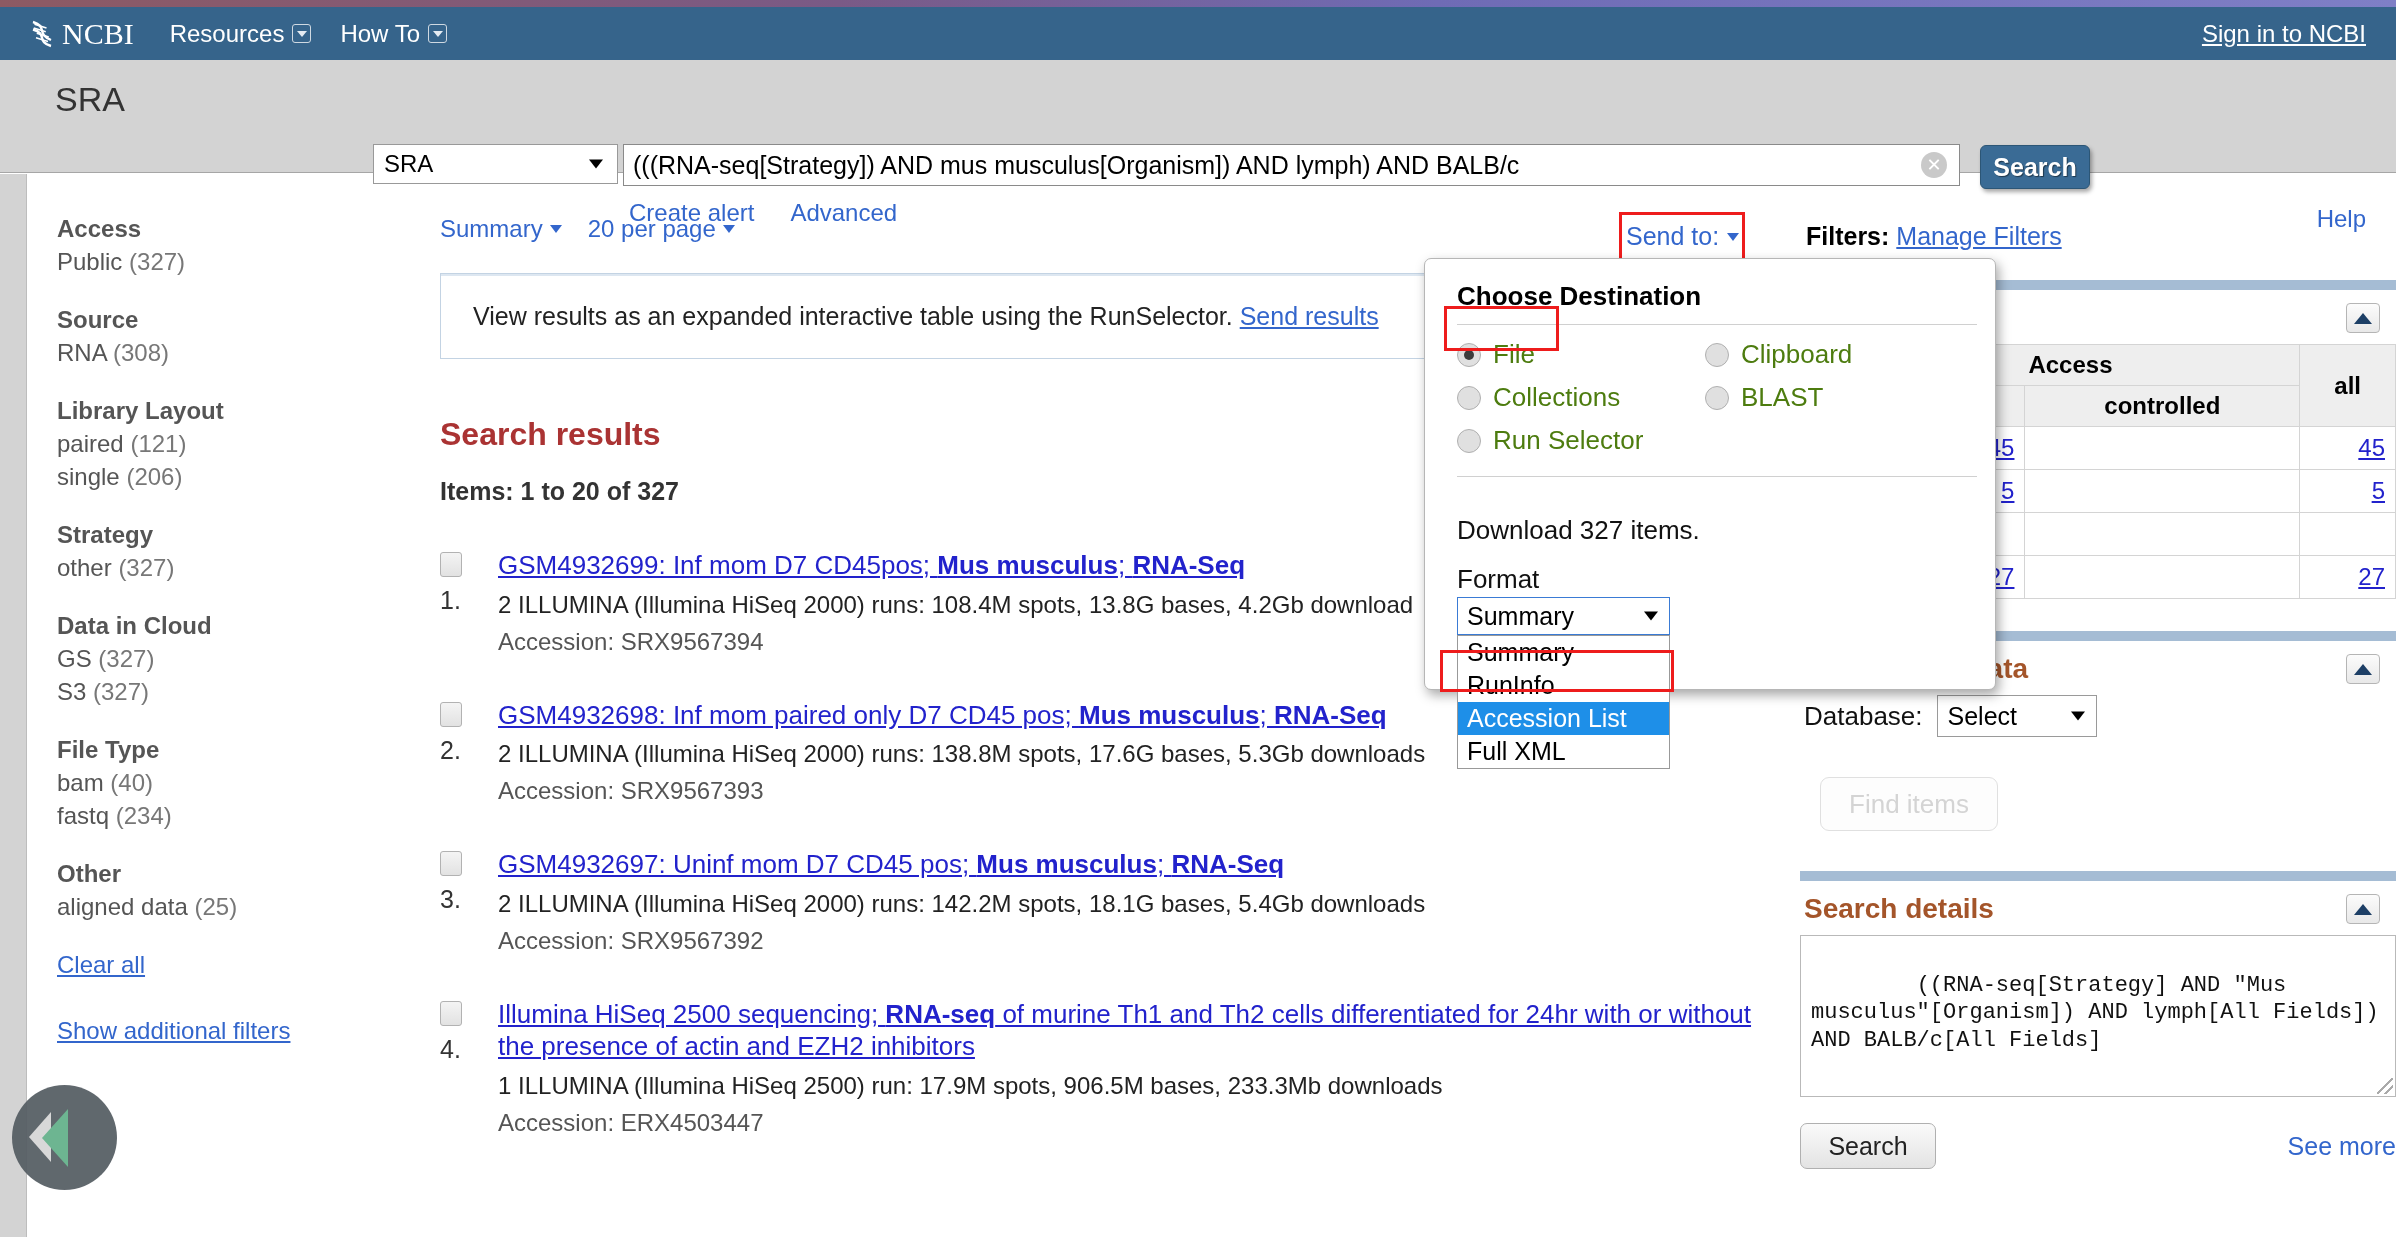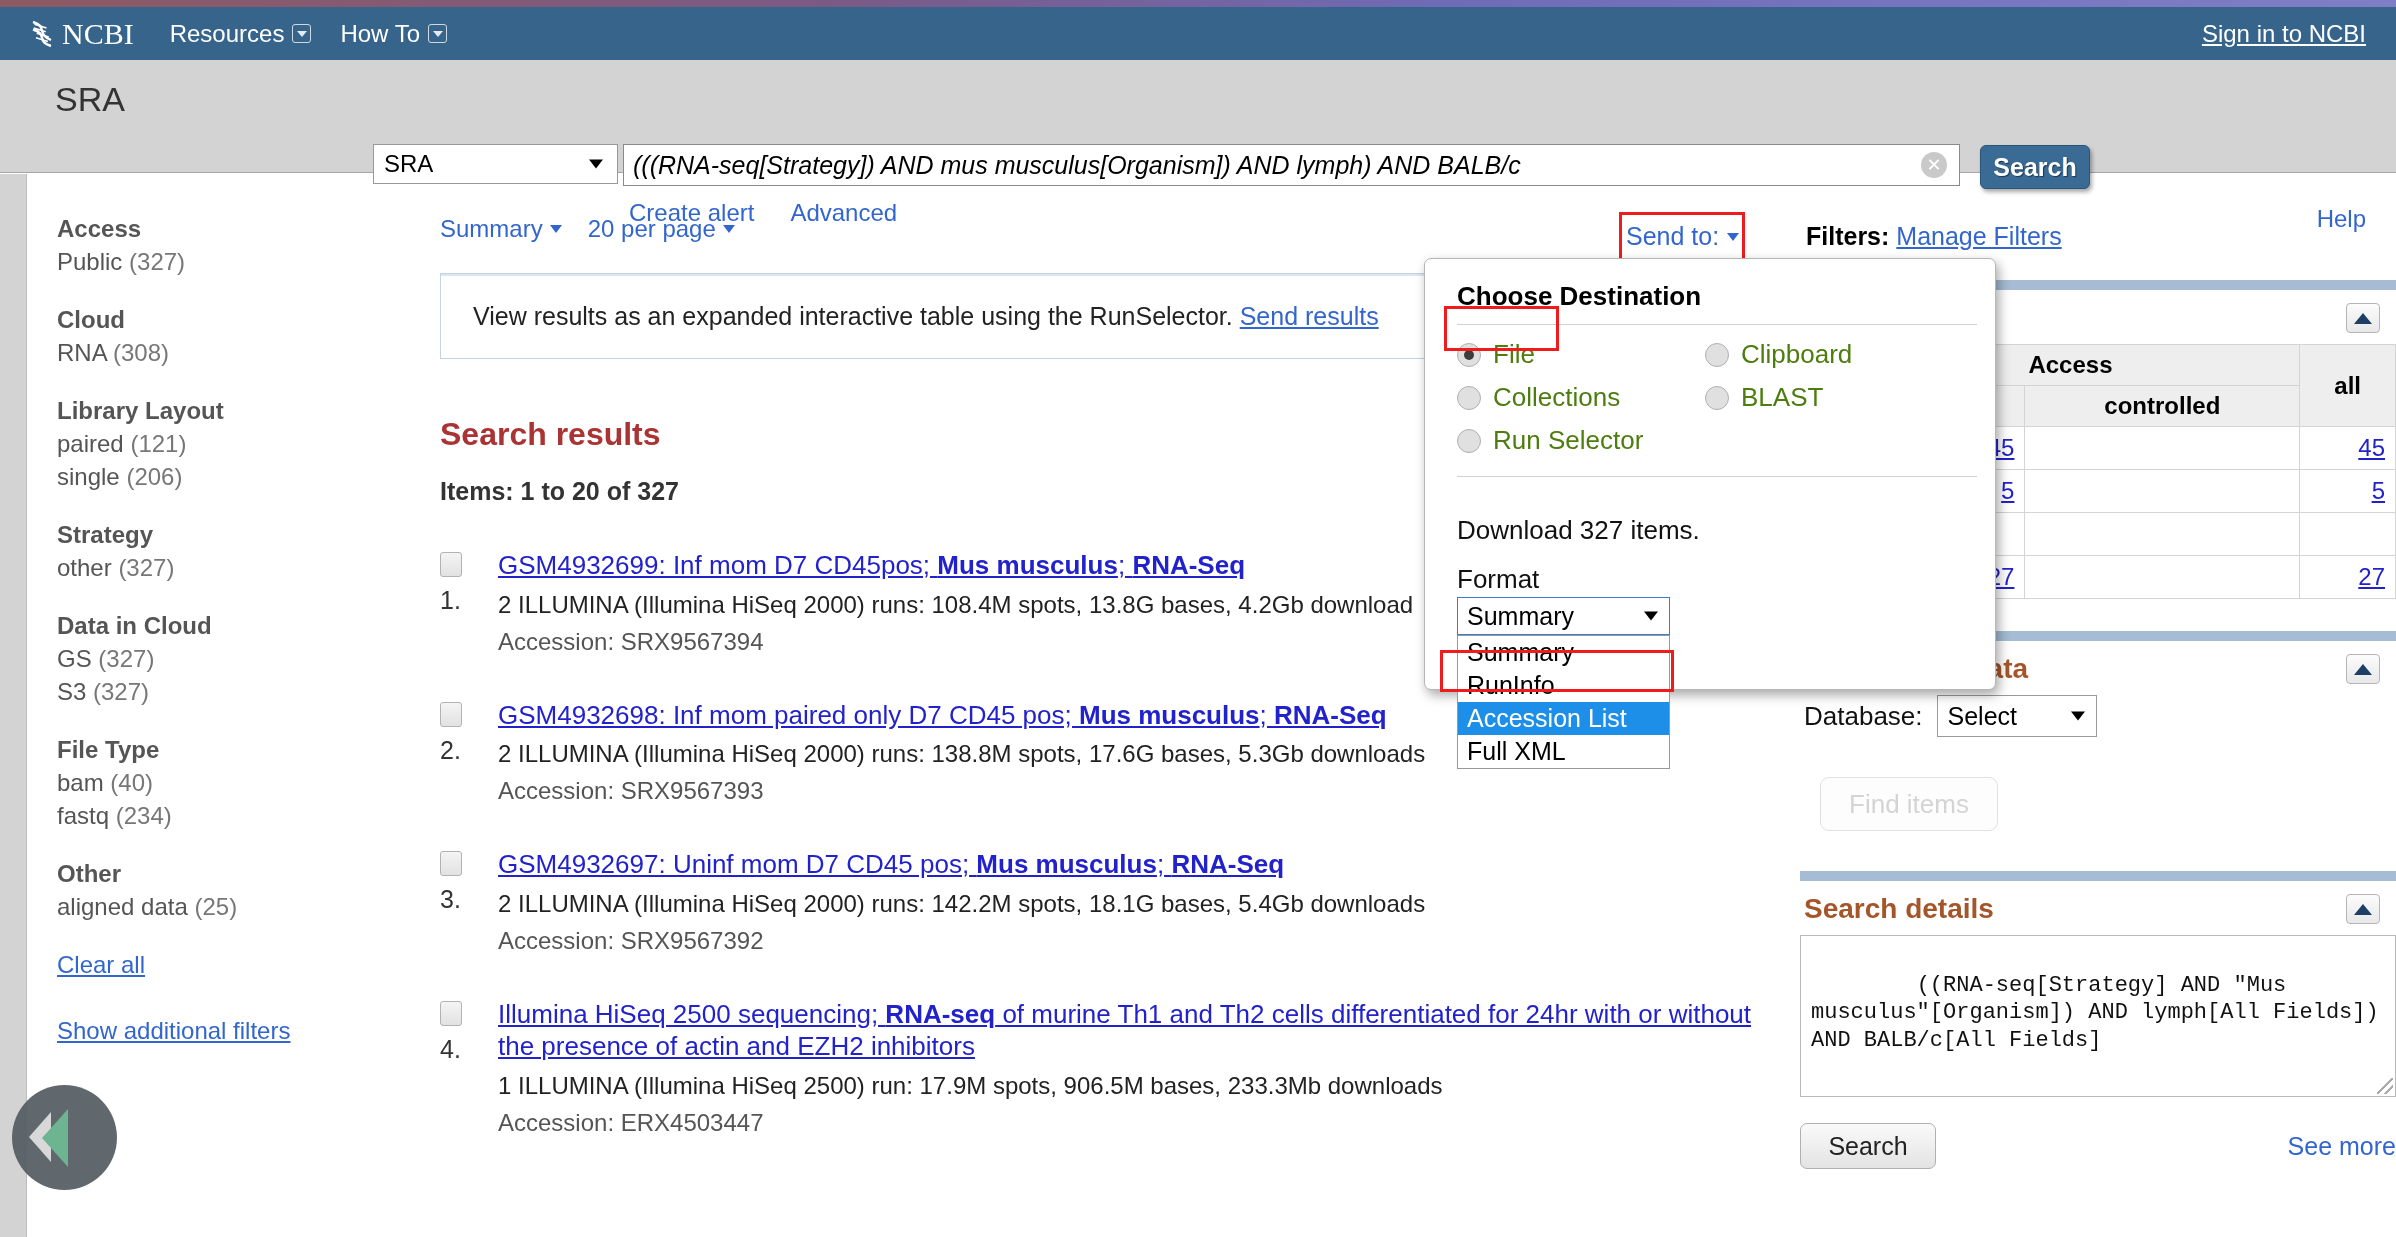--- a/index.html
+++ b/index.html
@@ -91,21 +91,20 @@
     position: absolute; left: 623px; top: 84px;
     width: 1337px; height: 42px;
     background: #fff; border: 1px solid #8a8a8a;
   }
   .q-input {
     width: 100%; height: 100%;
     border: 0; outline: none; background: transparent;
     font-family: "Liberation Sans", sans-serif;
     font-size: 25px; color: #000;
     padding: 0 79px 0 9px;
-    font-style: italic;
   }
   .q-clear {
     position: absolute; right: 12px; top: 50%; transform: translateY(-50%);
     width: 26px; height: 26px; border-radius: 50%;
     background: #c9c9c9; color: #fff;
     font-size: 18px; line-height: 26px; text-align: center;
     cursor: pointer; font-family: "Liberation Sans", sans-serif;
   }
   .search-btn {
     position: absolute; left: 1980px; top: 85px;
@@ -483,21 +482,21 @@
 
   <div class="facets">
     <div class="facet-group">
       <div class="facet-head">Access</div>
       <div class="facet-item">
         <span>Public</span>
         <span class="cnt">(327)</span>
       </div>
     </div>
     <div class="facet-group">
-      <div class="facet-head">Cloud</div>
+      <div class="facet-head">Source</div>
       <div class="facet-item">
         <span>RNA</span>
         <span class="cnt">(308)</span>
       </div>
     </div>
     <div class="facet-group">
       <div class="facet-head">Library Layout</div>
       <div class="facet-item">
         <span>paired</span>
         <span class="cnt">(121)</span>

